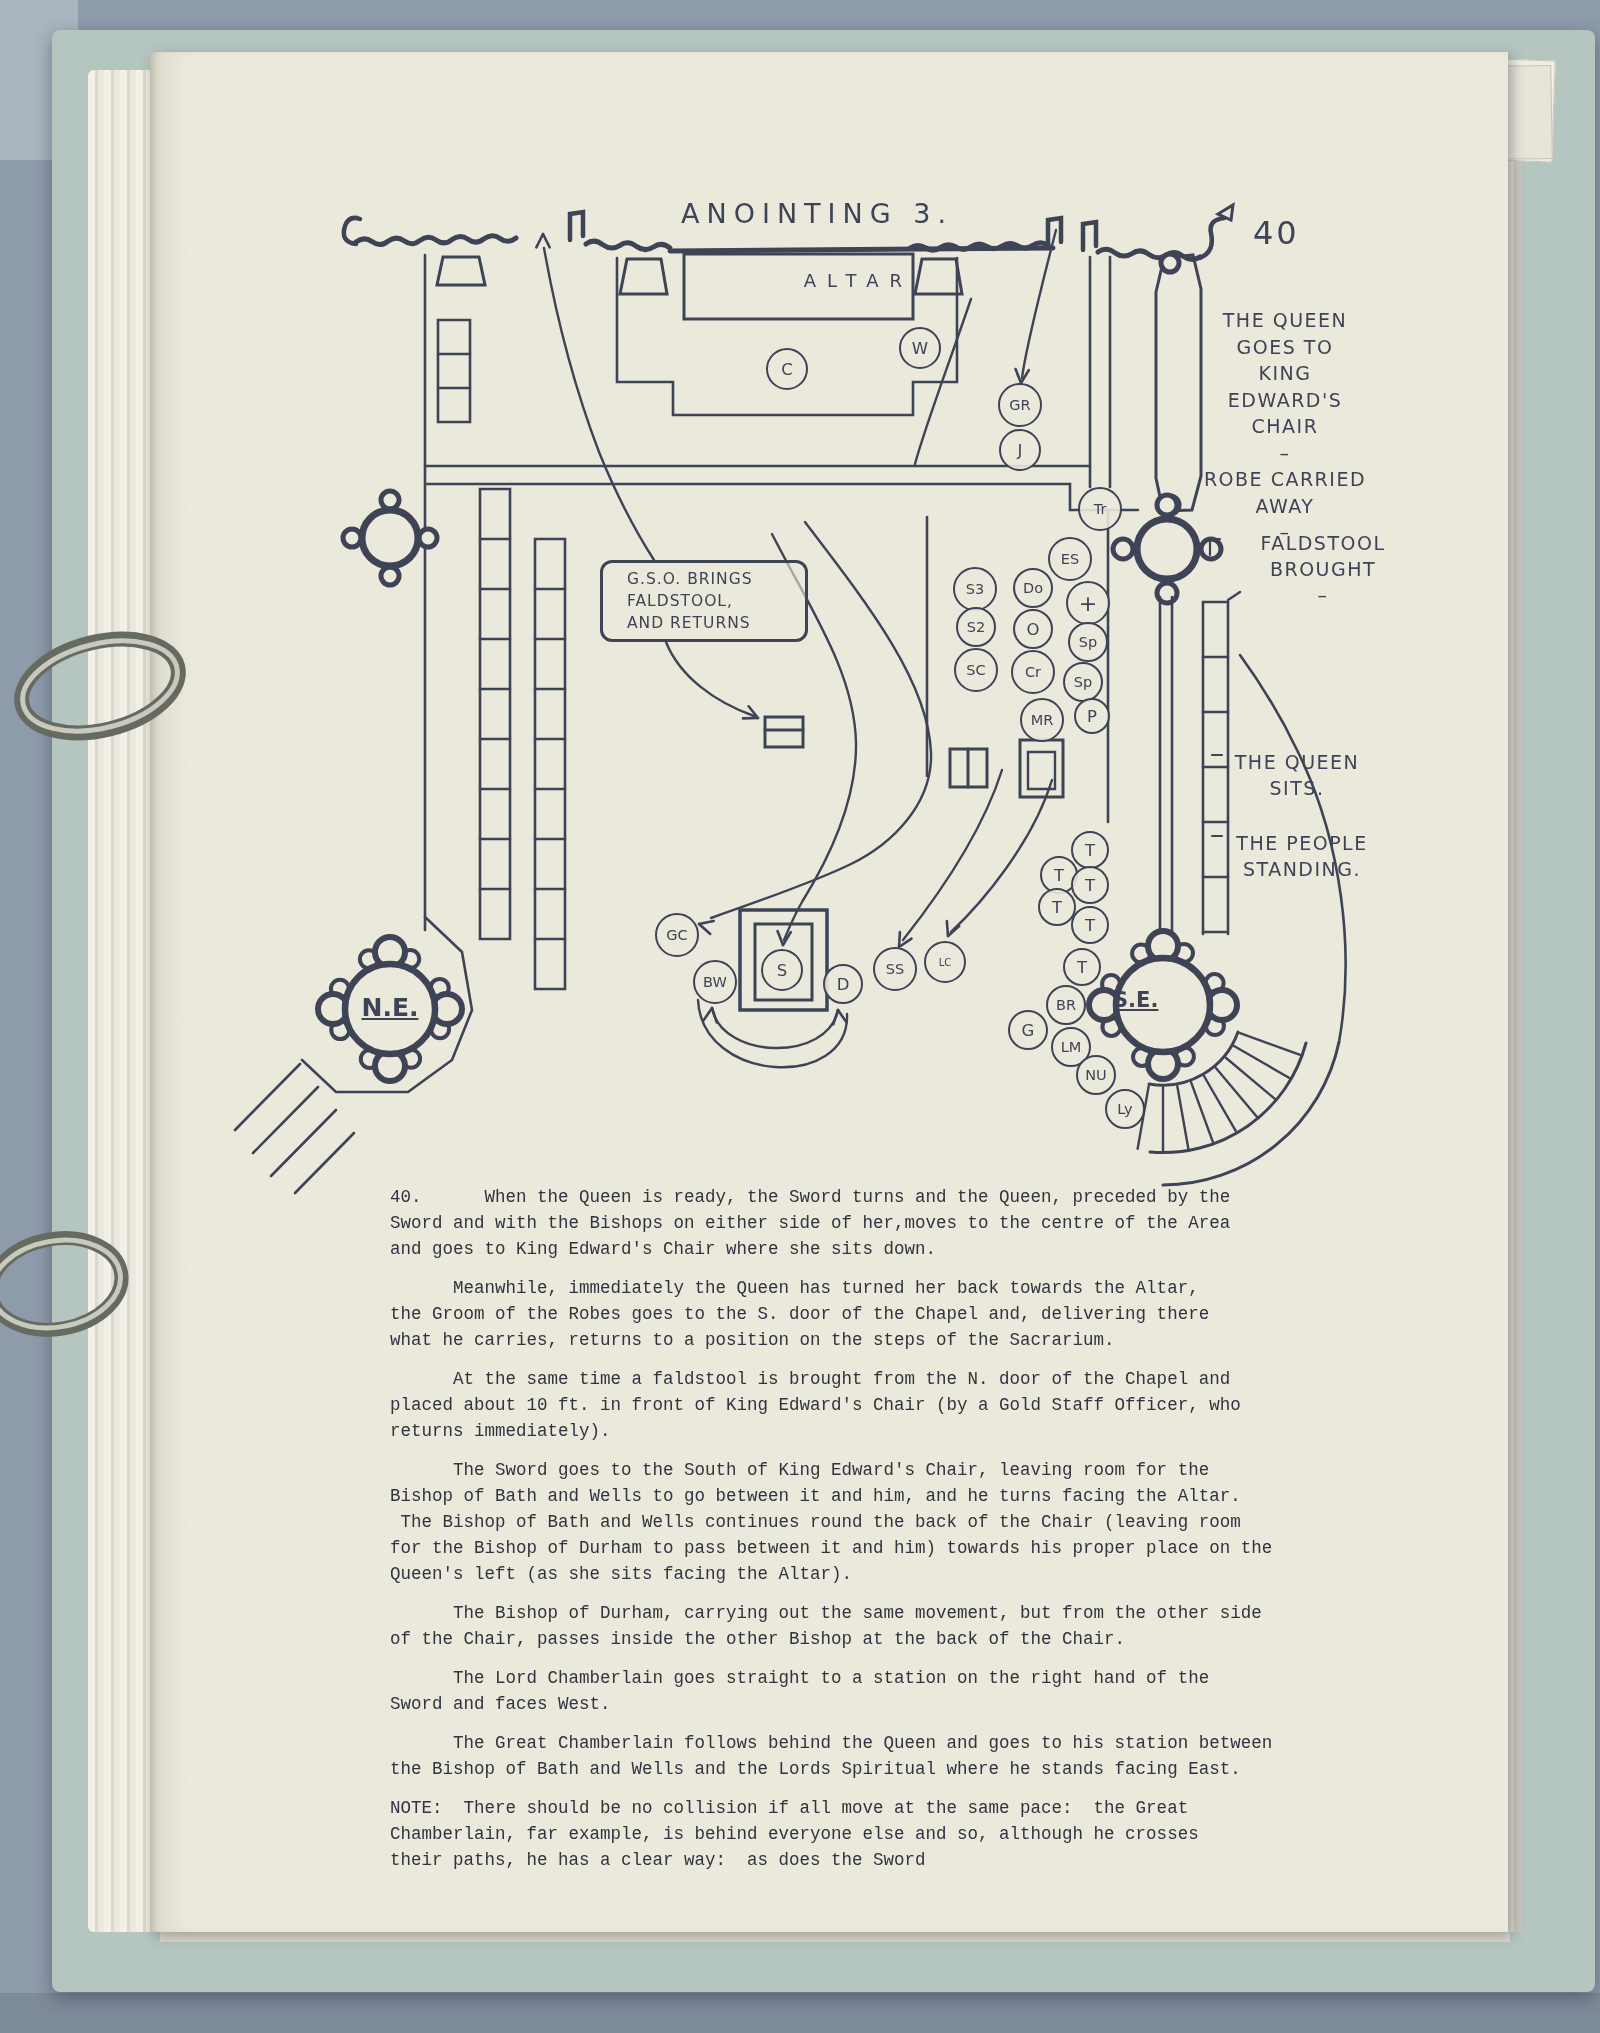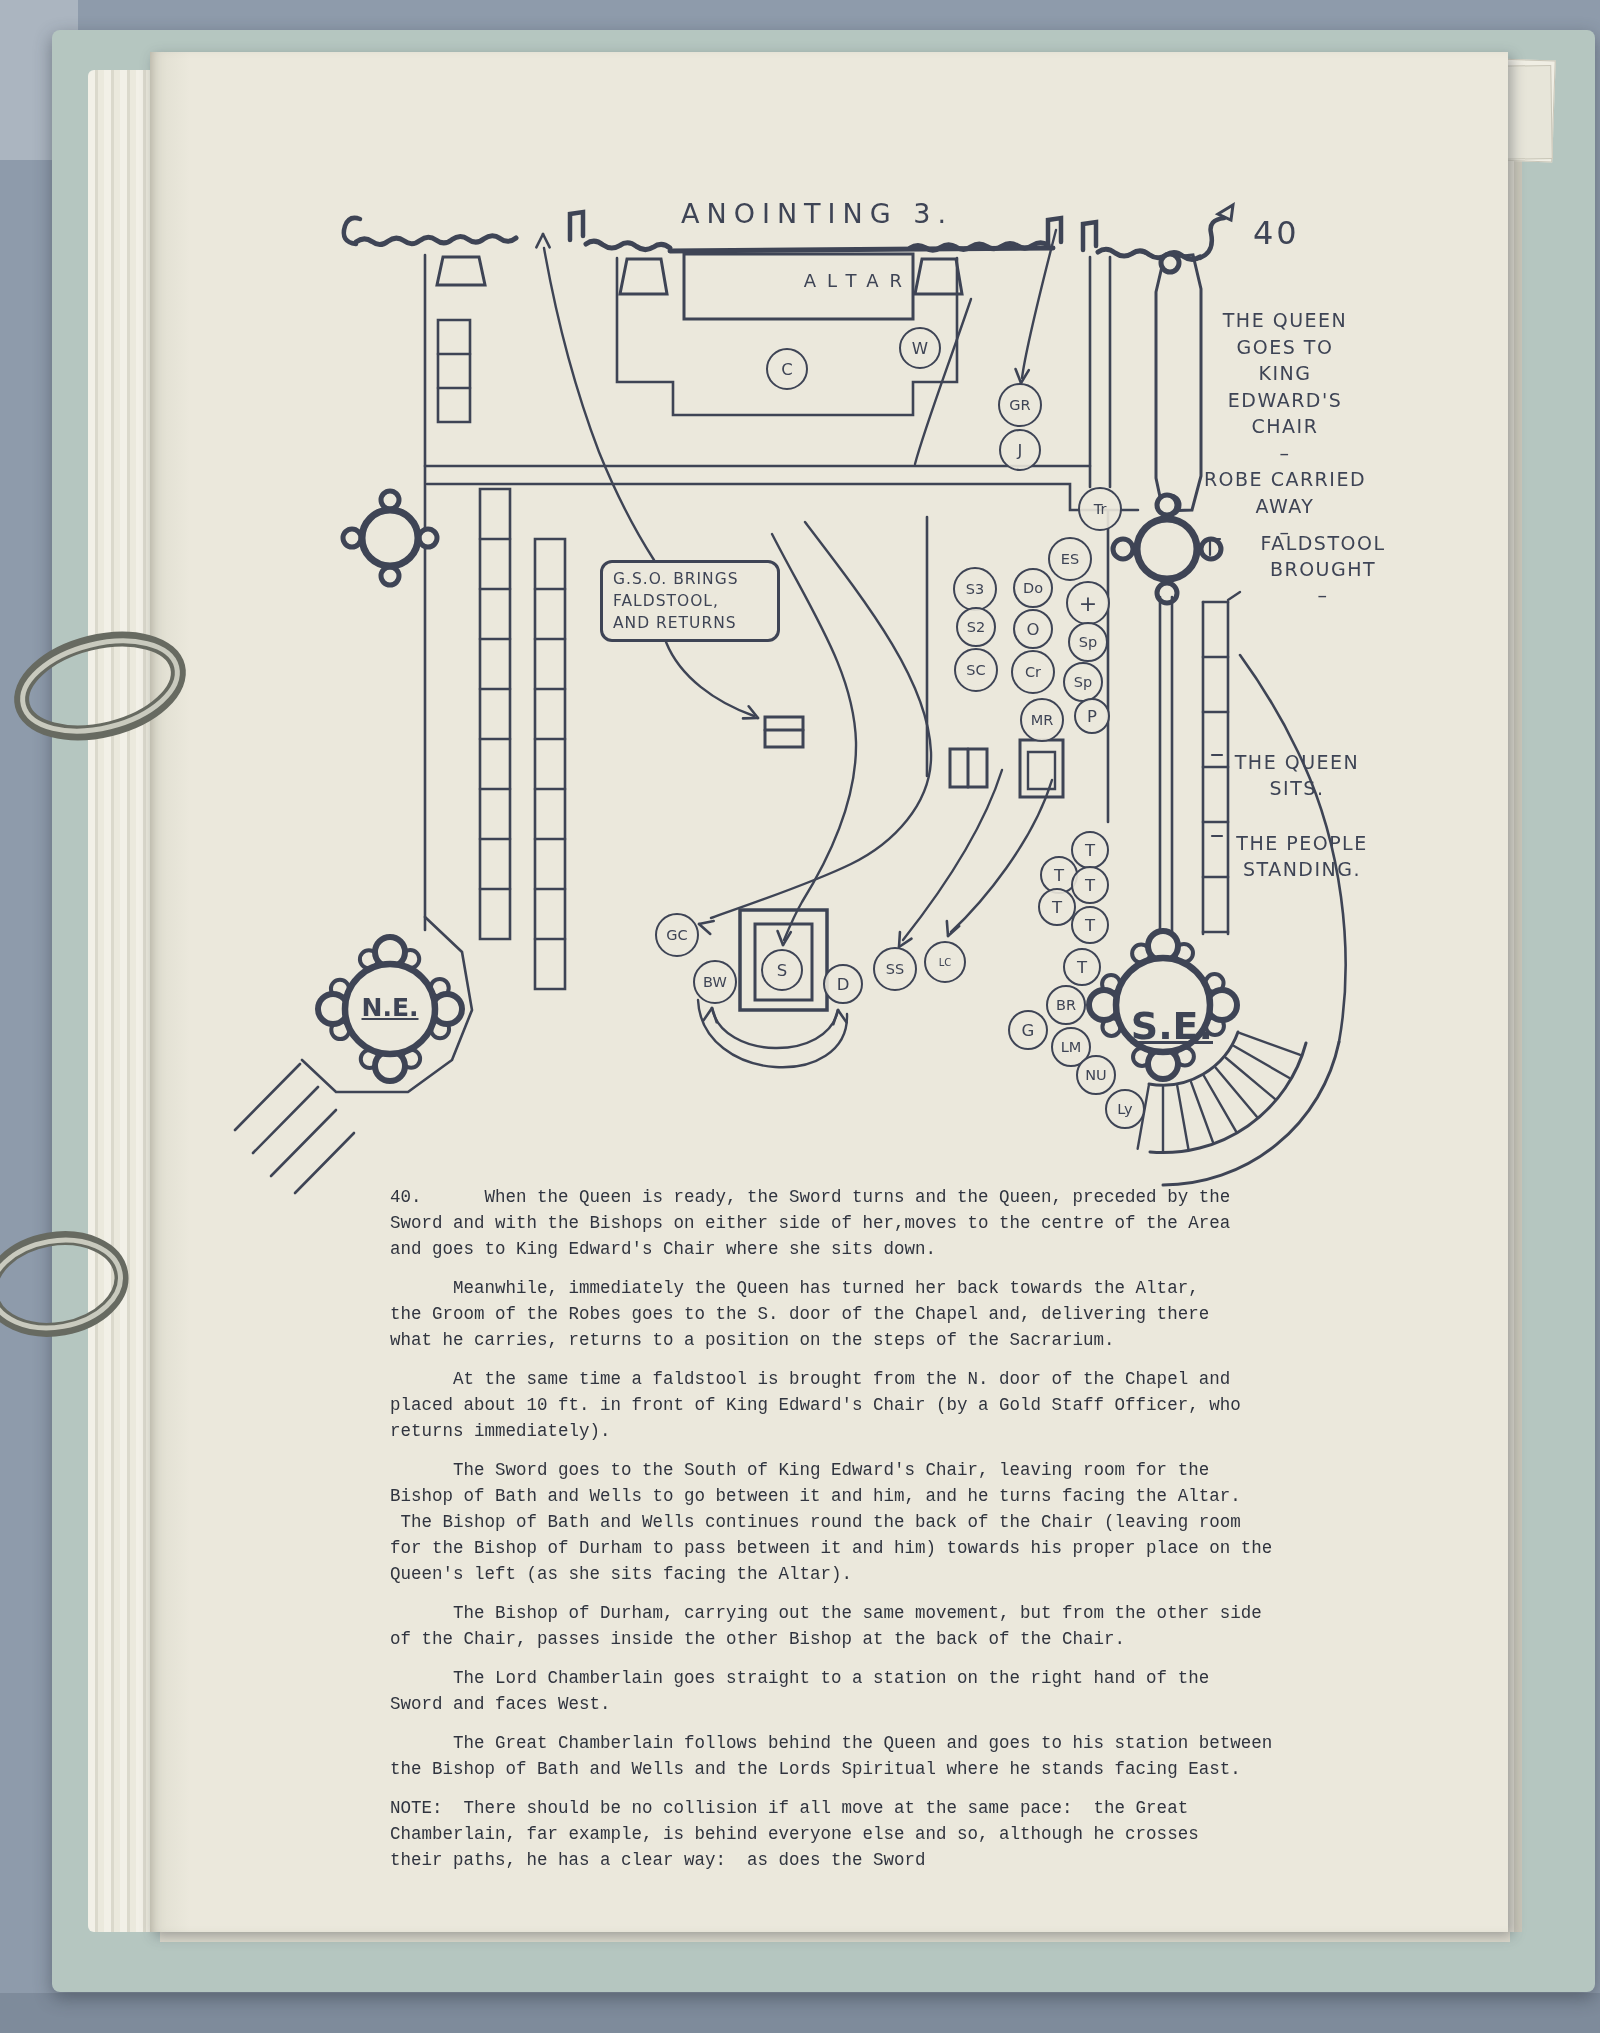--- a/index.html
+++ b/index.html
@@ -30,21 +30,21 @@
     background:linear-gradient(90deg,#e3e1d4 0 14px,#ebe8dc 40px),#ebe8dc;
     box-shadow:4px 4px 12px rgba(50,55,66,.38), inset 10px 0 14px -10px rgba(90,85,70,.5);
   }
   .hand{color:#3e4455;position:absolute;}
   .diagram-title{font-size:27px;letter-spacing:7px;font-weight:500;}
   .page-number{font-size:32px;letter-spacing:3px;}
   .altar-label{font-size:18px;letter-spacing:11px;}
   .boss-label{font-weight:700;text-decoration:underline;}
   .gso{
     position:absolute;border:3px solid #3e4455;border-radius:12px;
-    padding:5px 10px;color:#3e4455;font-size:15.5px;line-height:22px;letter-spacing:1px;
+    padding:5px 24px;color:#3e4455;font-size:15.5px;line-height:22px;letter-spacing:1px;
     background:rgba(235,232,220,.6);
   }
   .pos-circle{
     position:absolute;box-sizing:border-box;border:2.4px solid #3e4455;border-radius:50%;
     display:flex;align-items:center;justify-content:center;color:#3e4455;
     background:rgba(235,232,220,.9);transform:translate(-50%,-50%);
   }
   .annotation{position:absolute;color:#3e4455;text-align:center;letter-spacing:1.5px;}
   .annotation div{white-space:nowrap;}
   #typed{position:absolute;left:240px;top:1132px;width:950px;color:#30343f;}
@@ -228,21 +228,21 @@
   <div class="hand page-number" style="left:1103px;top:162px;">40</div>
   <div class="hand altar-label" style="left:534px;top:218px;width:229px;text-align:right;">ALTAR</div>
 
   <div class="gso" style="left:450px;top:508px;width:154px;">
     <div>G.S.O. BRINGS</div>
     <div>FALDSTOOL,</div>
     <div>AND RETURNS</div>
   </div>
 
   <div class="hand boss-label" style="left:195px;top:941px;width:90px;text-align:center;font-size:25px;">N.E.</div>
-  <div class="hand boss-label" style="left:963px;top:936px;width:100px;text-align:right;font-size:38px;margin-top:16px;">S.E.</div>
+  <div class="hand boss-label" style="left:963px;top:936px;width:100px;text-align:left;font-size:21px;">S.E.</div>
 
   <div id="circles-layer">
       <div class="pos-circle" style="left: 637px; top: 317px; width: 42px; height: 42px; font-size: 16.5px;">C</div>
       <div class="pos-circle" style="left: 770px; top: 296px; width: 42px; height: 42px; font-size: 16.5px;">W</div>
       <div class="pos-circle" style="left: 870px; top: 353px; width: 44px; height: 44px; font-size: 14.5px;">GR</div>
       <div class="pos-circle" style="left: 870px; top: 398px; width: 42px; height: 42px; font-size: 16.5px;">J</div>
       <div class="pos-circle" style="left: 950px; top: 457px; width: 44px; height: 44px; font-size: 14.5px;">Tr</div>
       <div class="pos-circle" style="left: 920px; top: 507px; width: 44px; height: 44px; font-size: 14.5px;">ES</div>
       <div class="pos-circle" style="left: 825px; top: 537px; width: 44px; height: 44px; font-size: 14.5px;">S3</div>
       <div class="pos-circle" style="left: 883px; top: 536px; width: 40px; height: 40px; font-size: 14.5px;">Do</div>

